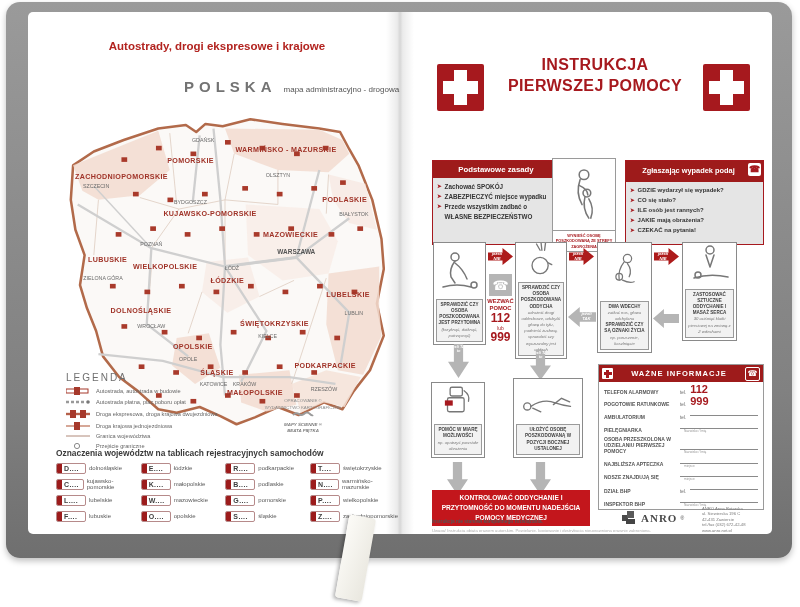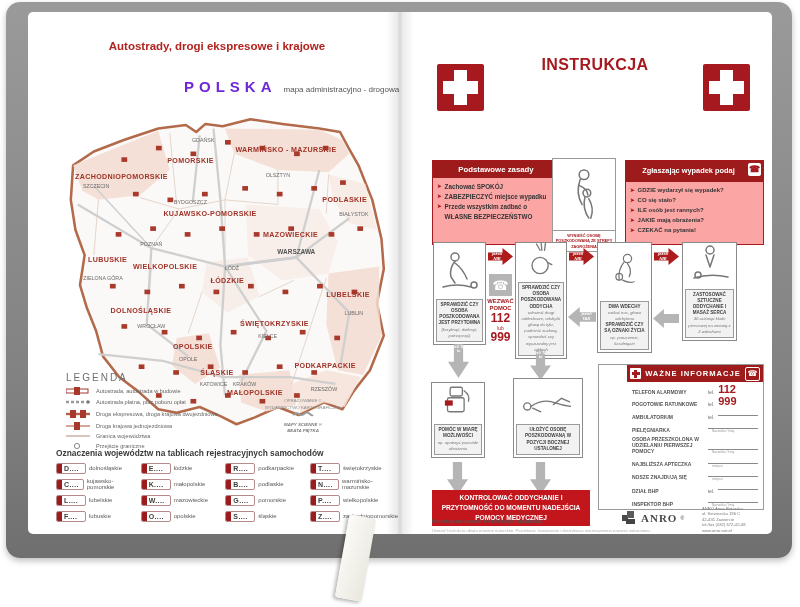--- a/index.html
+++ b/index.html
@@ -14,21 +14,21 @@
   .page-left{left:6px;width:366px;}
   .page-right{left:378px;width:362px;}
   .ribbon{position:absolute;left:336px;top:514px;width:27px;height:84px;border-radius:3px;
           background:linear-gradient(100deg,#fcfbf7,#e9e7df);transform:rotate(10deg);
           box-shadow:-2px 2px 4px rgba(0,0,0,.3);z-index:6;}
 
   
   .lp-title{position:absolute;left:0;top:26px;width:100%;text-align:center;
             color:#b2231f;font-size:11.5px;font-weight:bold;}
   .polska-row{position:absolute;left:150px;top:64px;display:flex;align-items:baseline;gap:7px;}
-  .polska{font-size:15px;font-weight:bold;letter-spacing:5px;color:#6d28d9;}
+  .polska{font-size:15px;font-weight:bold;letter-spacing:5px;color:#737373;}
   .polska-sub{font-size:8px;color:#555;}
   .map-svg{position:absolute;left:18px;top:80px;}
   .vlab{font-size:6.2px;font-weight:bold;fill:#a03328;letter-spacing:.3px;}
   .city{font-size:4.6px;fill:#6a6a6a;}
   .city-big{font-size:5.6px;fill:#555;font-weight:bold;}
   .legend{position:absolute;left:32px;top:358px;width:172px;z-index:3;}
   .legend-title{font-size:10px;letter-spacing:2px;color:#6f6f6f;margin-bottom:4px;}
   .lrow{display:flex;align-items:center;gap:6px;margin-bottom:3px;}
   .ltext{font-size:5.6px;color:#666;line-height:1.15;}
   .credit{position:absolute;left:214px;top:384px;width:110px;text-align:center;
@@ -46,21 +46,21 @@
 
   
   .bigcross{position:absolute;width:47px;height:47px;background:#a6191e;border-radius:2px;}
   .bigcross::before{content:"";position:absolute;left:50%;top:6px;bottom:6px;width:13px;margin-left:-6.5px;background:#fff;}
   .bigcross::after{content:"";position:absolute;top:50%;left:6px;right:6px;height:13px;margin-top:-6.5px;background:#fff;}
   .rp-title{position:absolute;left:78px;top:40px;width:222px;text-align:center;
             color:#a6191e;font-weight:800;font-size:16px;line-height:21px;letter-spacing:.4px;}
   .intro-box{position:absolute;left:26px;top:110px;width:332px;height:30px;border:1px solid #9a9a9a;
              box-sizing:border-box;display:flex;align-items:center;justify-content:center;
              font-size:7.4px;color:#555;text-align:center;padding:0 14px;line-height:1.5;}
-  .redbox{position:absolute;border:1.5px solid #a6191e;background:#fca5a5;box-sizing:border-box;}
+  .redbox{position:absolute;border:1.5px solid #a6191e;background:#e5e5e5;box-sizing:border-box;}
   .redbox-h{background:#9e1b1b;color:#fff;font-weight:bold;text-align:center;
             display:flex;align-items:center;justify-content:center;position:relative;}
   .blist{padding:4px 3px 0 4px;}
   .bitem{display:flex;gap:3px;font-size:6.3px;color:#333;font-weight:600;line-height:1.55;}
   .bullet{color:#a6191e;font-size:5.5px;line-height:1.8;}
   .evac{position:absolute;left:146px;top:144px;width:64px;height:94px;border:1px solid #9a9a9a;
         box-sizing:border-box;display:flex;flex-direction:column;background:#fff;}
   .evac .fig{flex:1;display:flex;align-items:center;justify-content:center;}
   .evac-cap{border-top:1px solid #9a9a9a;font-size:3.9px;font-weight:bold;color:#a6191e;
             text-align:center;padding:2px 1px;line-height:1.35;}
@@ -88,21 +88,21 @@
   .callphone{width:23px;height:22px;margin:0 auto 2px auto;background:#b5b5b5;color:#fff;
              font-size:13px;display:flex;align-items:center;justify-content:center;}
   .callt{font-size:5.8px;font-weight:bold;color:#a6191e;line-height:1.2;}
   .calln{font-size:12px;font-weight:bold;color:#a6191e;line-height:1.1;}
   .callor{font-size:5px;color:#a6191e;}
   .banner{position:absolute;left:26px;top:476px;width:158px;background:#c3161c;color:#fff;
           font-size:6.6px;font-weight:bold;text-align:center;padding:3px 2px;line-height:1.5;box-sizing:border-box;}
   .bold-note{position:absolute;left:26px;top:505px;font-size:4.8px;font-weight:bold;color:#555;}
   .fine-note{position:absolute;left:26px;top:514px;width:332px;font-size:4.2px;color:#b0b0b0;}
   .itable{position:absolute;left:192px;top:350px;width:166px;height:146px;border:1px solid #9a9a9a;
-          background:#fff;box-sizing:border-box;display:flex;flex-direction:column;padding-left:28px;}
+          background:#fff;box-sizing:border-box;display:flex;flex-direction:column;}
   .ihdr{height:17px;background:#9e1b1b;display:flex;align-items:center;padding:0 3px;gap:2px;}
   .icross{width:11px;height:11px;background:#fff;border-radius:1px;position:relative;}
   .icross::before{content:"";position:absolute;left:50%;top:1.5px;bottom:1.5px;width:3px;margin-left:-1.5px;background:#a6191e;}
   .icross::after{content:"";position:absolute;top:50%;left:1.5px;right:1.5px;height:3px;margin-top:-1.5px;background:#a6191e;}
   .ihdr-t{flex:1;text-align:center;color:#fff;font-size:7.6px;font-weight:bold;letter-spacing:1px;}
   .iphone{width:13px;height:12px;border:1px solid #fff;border-radius:2px;color:#fff;font-size:8px;
           display:flex;align-items:center;justify-content:center;}
   .ibody{flex:1;padding:3px 5px 2px 5px;display:flex;flex-direction:column;justify-content:space-between;}
   .irow{display:flex;align-items:flex-end;gap:4px;min-height:10px;}
   .ilab{font-size:5px;font-weight:bold;color:#555;width:72px;line-height:1.25;flex-shrink:0;}
@@ -418,20 +418,21 @@
               <span class="pname">zachodniopomorskie</span>
             </div>
     </div>
    </div>
 
    <div class="page page-right">
     <div class="bigcross" style="left:31px;top:50px;"></div>
     <div class="bigcross" style="left:297px;top:50px;"></div>
     <div class="rp-title">
       <div>INSTRUKCJA</div>
+      <div>PIERWSZEJ POMOCY</div>
     </div>
 
 
     <div class="redbox" style="left:26px;top:146px;width:128px;height:85px;">
       <div class="redbox-h" style="height:17px;font-size:7.8px;">Podstawowe zasady</div>
       <div class="blist">
         <div class="bitem">
                 <span class="bullet">➤</span>
                 <span>Zachować SPOKÓJ</span>
               </div>

